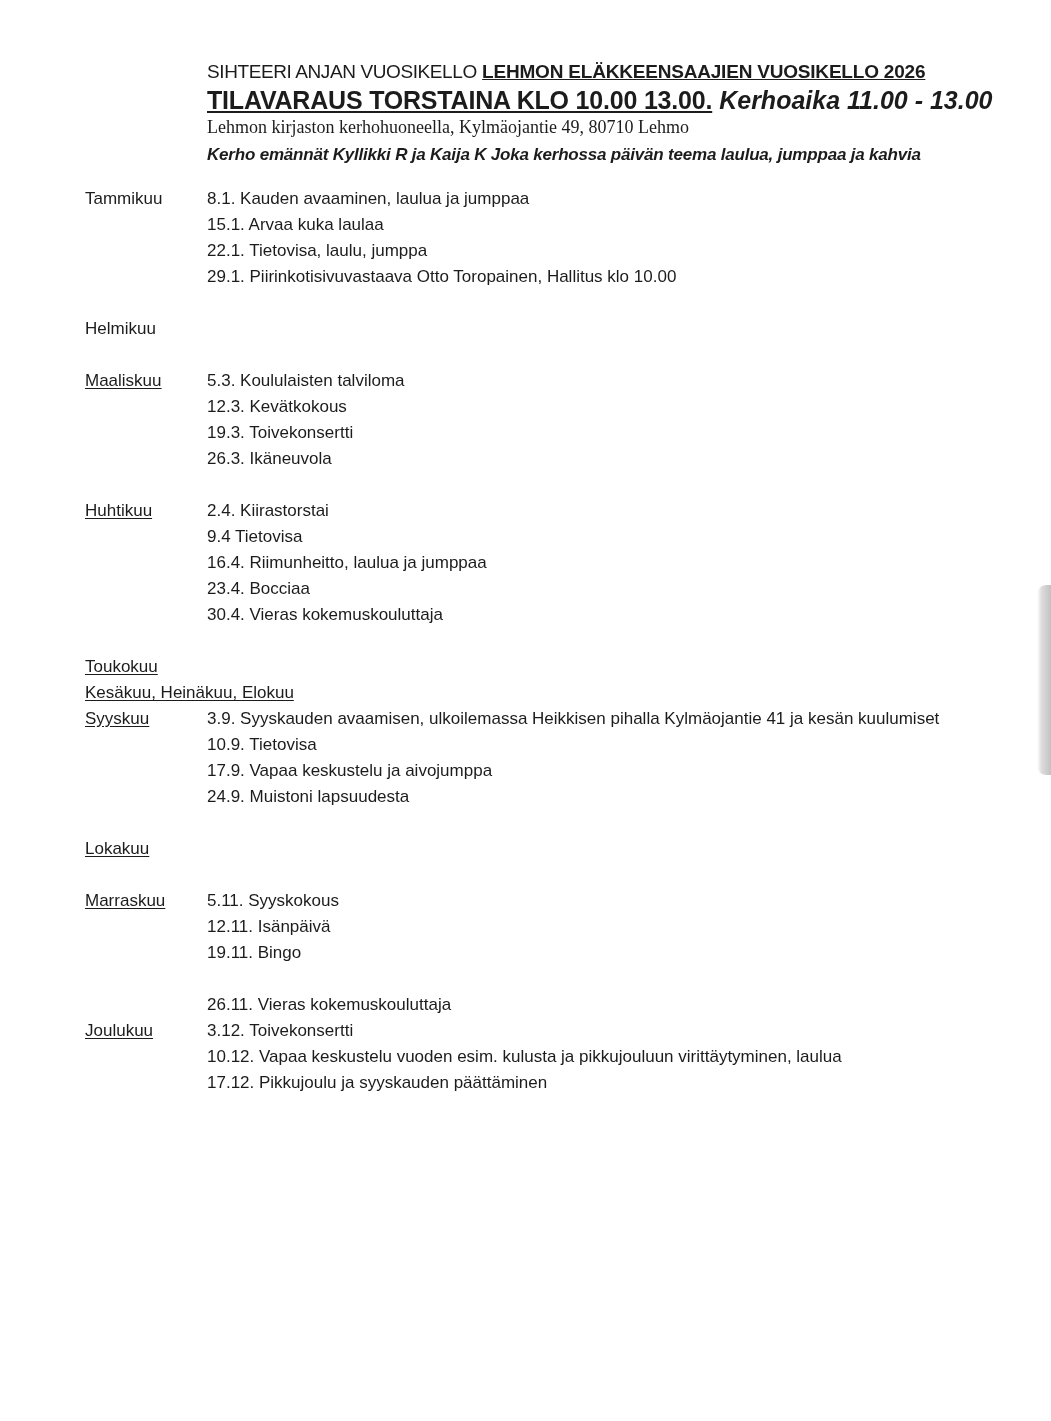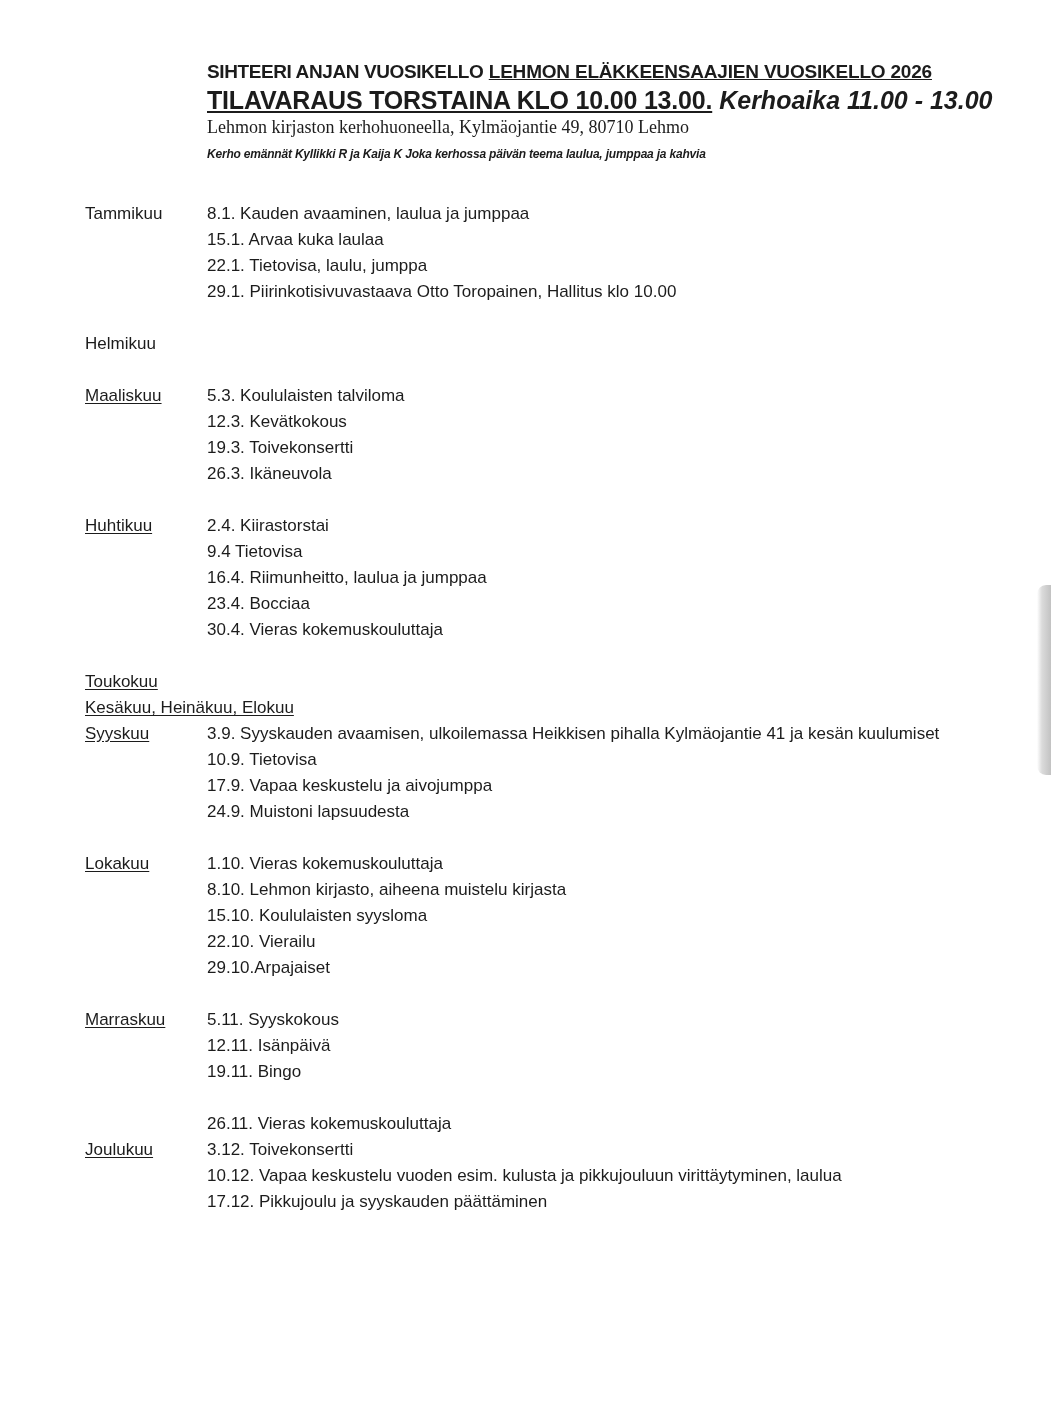--- a/index.html
+++ b/index.html
@@ -12,36 +12,36 @@
     overflow: hidden;
   }
   .page {
     position: absolute;
     left: 85px; top: 58px;
     width: 940px;
   }
   
   .doc-header { margin-left: 122px; }
   .h-line1 { font-size: 19px; line-height: 28px; white-space: nowrap; }
-  .h-line1 .prefix { font-weight: 700; letter-spacing: -0.4px; }
+  .h-line1 .prefix { font-weight: 400; letter-spacing: -0.4px; }
   .h-line1 .main   { font-weight: 700; text-decoration: underline; letter-spacing: -0.2px; }
   .h-line2 { font-size: 25px; font-weight: 700; line-height: 28px; white-space: nowrap; }
   .h-line2 .sub-u { text-decoration: underline; letter-spacing: -0.2px; }
   .h-line2 .sub-i { font-style: italic; }
   .h-line3 {
     font-family: "Liberation Serif", serif;
     font-size: 18px; line-height: 27px; font-weight: 400;
     white-space: nowrap;
   }
   .h-line4 {
-    font-size: 12px; font-weight: 700; font-style: italic;
+    font-size: 17px; font-weight: 700; font-style: italic;
     line-height: 27px; white-space: nowrap; letter-spacing: -0.2px;
   }
   
-  .schedule { margin-top: 33px; }
+  .schedule { margin-top: 18px; }
   .sect { display: flex; align-items: flex-start; }
   .sect.gap { margin-top: 26px; }
   .month {
     flex: 0 0 122px; width: 122px;
     font-size: 17px; line-height: 26px;
   }
   .month.u { text-decoration: underline; text-underline-offset: 2px; }
   .sect.full .month { flex: none; width: auto; }
   .events { max-width: 760px; }
   .event-line { font-size: 17px; line-height: 26px; }
@@ -109,27 +109,20 @@
         <div class="month u">Syyskuu</div>
         <div class="events">
           <div class="event-line">3.9. Syyskauden avaamisen, ulkoilemassa Heikkisen pihalla Kylmäojantie 41 ja kesän kuulumiset</div>
           <div class="event-line">10.9. Tietovisa</div>
           <div class="event-line">17.9. Vapaa keskustelu ja aivojumppa</div>
           <div class="event-line">24.9. Muistoni lapsuudesta</div>
         </div>
       </div>
       <div class="sect gap">
         <div class="month u">Lokakuu</div>
-        <div class="events">
-          <div class="event-line">1.10. Vieras kokemuskouluttaja</div>
-          <div class="event-line">8.10. Lehmon kirjasto, aiheena muistelu kirjasta</div>
-          <div class="event-line">15.10. Koululaisten syysloma</div>
-          <div class="event-line">22.10. Vierailu</div>
-          <div class="event-line">29.10.Arpajaiset</div>
-        </div>
       </div>
       <div class="sect gap">
         <div class="month u">Marraskuu</div>
         <div class="events">
           <div class="event-line">5.11. Syyskokous</div>
           <div class="event-line">12.11. Isänpäivä</div>
           <div class="event-line">19.11. Bingo</div>
         </div>
       </div>
       <div class="sect gap">

